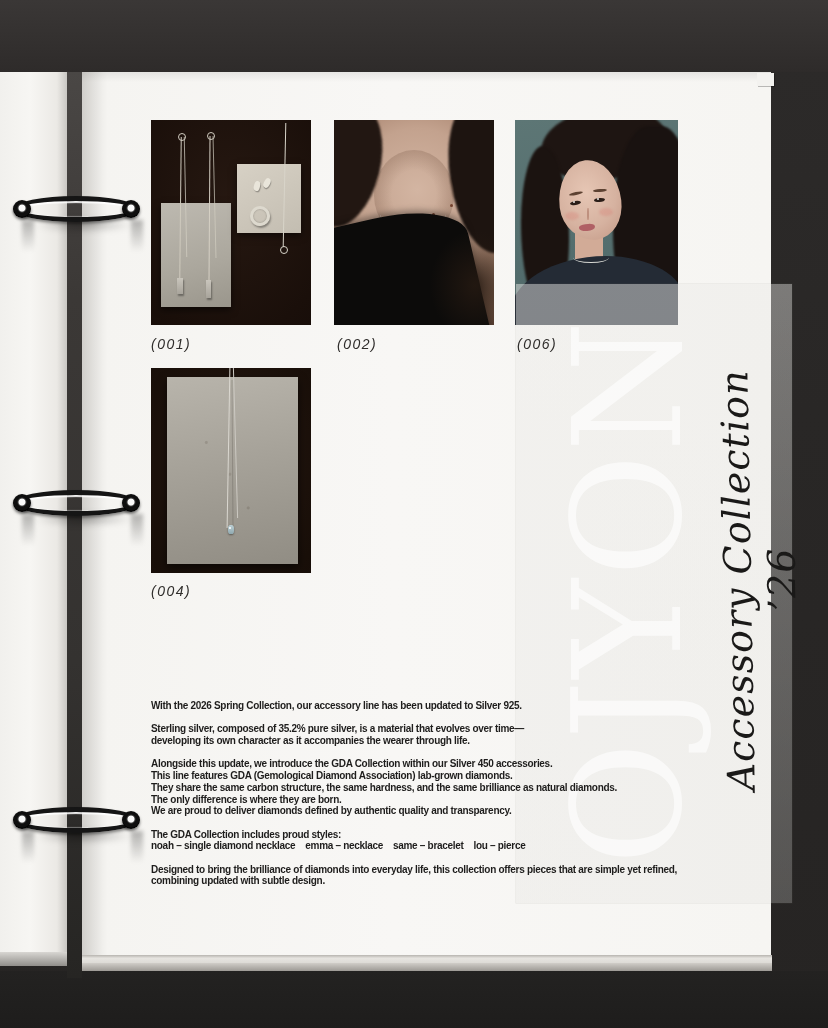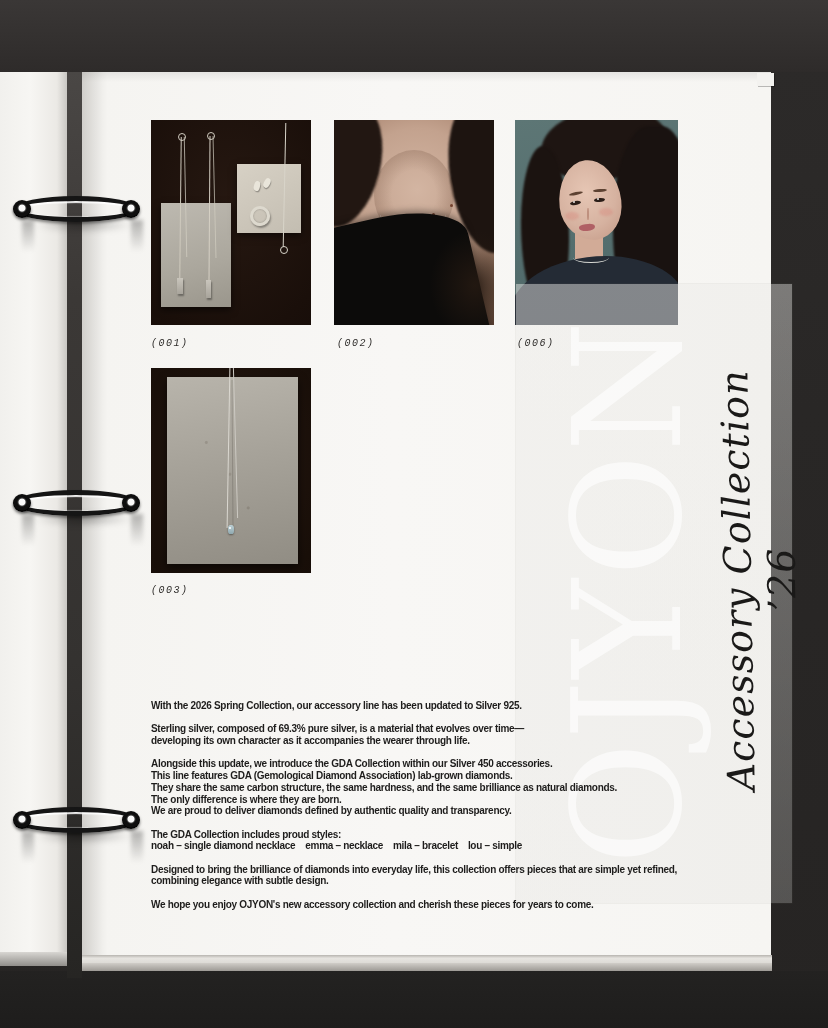--- a/index.html
+++ b/index.html
@@ -111,22 +111,22 @@
         linear-gradient(170deg,#b8b4ab 0%,#a6a299 45%,#918d84 100%);
       box-shadow:0 4px 9px rgba(0,0,0,0.6);}
   .p4 .cA{left:77px;top:0;width:1px;height:160px;background:#dad7d0;transform:rotate(1deg);}
   .p4 .cB{left:84px;top:0;width:1px;height:150px;background:#ccc9c2;transform:rotate(-1.6deg);}
   .p4 .cSh{left:81px;top:12px;width:1px;height:148px;background:rgba(40,35,28,0.18);transform:rotate(-0.4deg);}
   .p4 .pendant{left:77px;top:157px;width:6px;height:9px;border-radius:40%;
       background:linear-gradient(180deg,#bccfd4,#8fa9b0);box-shadow:0 1px 2px rgba(0,0,0,0.4);}
   .p4 .spark{left:78px;top:159px;width:2px;height:2px;background:#fff;border-radius:50%;}
 
   
-  .plabel{z-index:25;font-family:Liberation Mono, monospace;font-style:italic;
-      font-size:10px;line-height:16px;color:#2f2d2b;letter-spacing:1.5px;}
+  .plabel{z-index:25;font-family:Liberation Sans, sans-serif;font-style:italic;
+      font-size:14px;line-height:16px;color:#2f2d2b;letter-spacing:1.5px;}
 
   
   .vellum{left:516px;top:284px;width:276px;height:619px;z-index:20;
       background:linear-gradient(180deg,rgba(236,235,232,0.48) 0%,rgba(232,231,228,0.42) 100%);
       box-shadow:0 0 0 0.5px rgba(120,118,114,0.15);}
   .vellum-overhang{position:absolute;right:0;top:0;width:21px;height:100%;
       background:linear-gradient(180deg,rgba(30,29,28,0.10),rgba(20,19,18,0.34));}
   .watermark{position:absolute;left:-148px;top:246px;width:520px;height:150px;
       transform:rotate(-90deg);text-align:center;
       font-family:"DejaVu Serif","Liberation Serif",serif;font-weight:400;
@@ -239,42 +239,41 @@
     <div class="ph cSh"></div>
     <div class="ph cA"></div>
     <div class="ph cB"></div>
     <div class="ph pendant"></div>
     <div class="ph spark"></div>
   </div>
 
   <div class="abs plabel" style="left:151px;top:336px;">(001)</div>
   <div class="abs plabel" style="left:337px;top:336px;">(002)</div>
   <div class="abs plabel" style="left:517px;top:336px;">(006)</div>
-  <div class="abs plabel" style="left:151px;top:583px;">(003)</div>
+  <div class="abs plabel" style="left:151px;top:583px;">(004)</div>
 
   <div class="abs vellum">
     <div class="vellum-overhang"></div>
     <div class="watermark">OJYON</div>
     <div class="script-title">Accessory Collection ’26</div>
   </div>
 
   <div class="abs body-text" id="body-text">
       <div class="bl">With the 2026 Spring Collection, our accessory line has been updated to Silver 925.</div>
       <div class="blank"></div>
-      <div class="bl">Sterling silver, composed of 69.3% pure silver, is a material that evolves over time—</div>
+      <div class="bl">Sterling silver, composed of 35.2% pure silver, is a material that evolves over time—</div>
       <div class="bl">developing its own character as it accompanies the wearer through life.</div>
       <div class="blank"></div>
       <div class="bl">Alongside this update, we introduce the GDA Collection within our Silver 450 accessories.</div>
       <div class="bl">This line features GDA (Gemological Diamond Association) lab-grown diamonds.</div>
       <div class="bl">They share the same carbon structure, the same hardness, and the same brilliance as natural diamonds.</div>
       <div class="bl">The only difference is where they are born.</div>
       <div class="bl">We are proud to deliver diamonds defined by authentic quality and transparency.</div>
       <div class="blank"></div>
       <div class="bl">The GDA Collection includes proud styles:</div>
-      <div class="bl">noah – single diamond necklace    emma – necklace    mila – bracelet    lou – simple</div>
+      <div class="bl">noah – single diamond necklace    emma – necklace    same – bracelet    lou – pierce</div>
       <div class="blank"></div>
       <div class="bl">Designed to bring the brilliance of diamonds into everyday life, this collection offers pieces that are simple yet refined,</div>
-      <div class="bl">combining elegance with subtle design.</div>
-      <div class="blank"></div>
-      <div class="bl">We hope you enjoy OJYON's new accessory collection and cherish these pieces for years to come.</div>
+      <div class="bl">combining updated with subtle design.</div>
+      <div class="blank"></div>
     </div>
 
 </div>
 
 </body></html>

